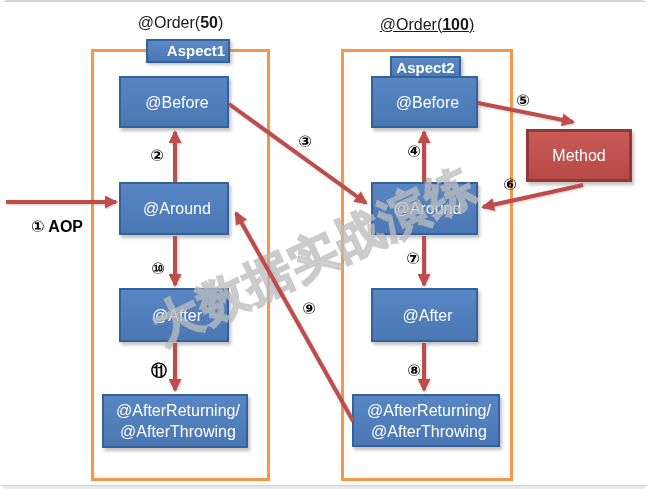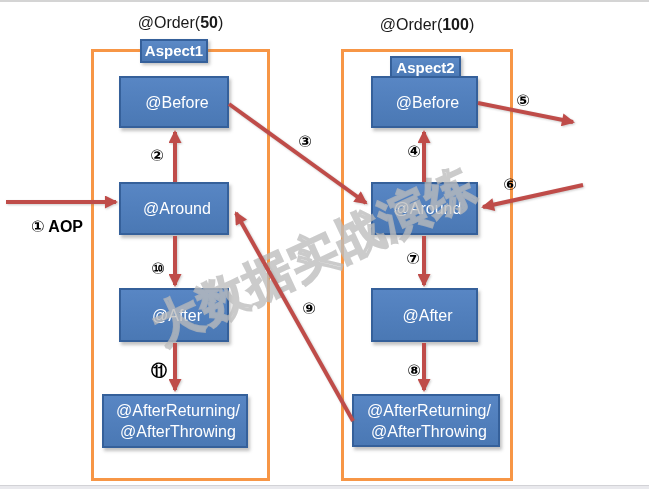--- a/index.html
+++ b/index.html
@@ -1,39 +1,40 @@
 <!DOCTYPE html>
 <html><head>
 <meta charset="utf-8">
 <style>
   html,body{margin:0;padding:0;background:#ffffff;}
   .canvas{
     position:relative;width:649px;height:489px;overflow:hidden;
     background:#ffffff;
     font-family:"Liberation Sans","DejaVu Sans",sans-serif;
+    border-radius:8px;
   }
   .topline{position:absolute;left:0;top:0;width:649px;height:2px;background:#d4d4d4;}
   .bottombar{position:absolute;left:0;bottom:0;width:649px;height:3px;background:#e9e9ed;border-top:1px solid #d2d2d6;}
 
   .order-title{position:absolute;top:14px;text-align:center;font-size:16px;color:#1a1a1a;z-index:3;}
   .order-title b{font-weight:700;}
   .ot-left{left:91px;width:179px;}
-  .ot-right{left:341px;width:172px;top:16px;}
+  .ot-right{left:341px;width:172px;top:16px;text-decoration:underline;}
 
   .aspect-container{position:absolute;border:3px solid #f79646;background:transparent;z-index:1;}
   .ac-left{left:91px;top:49px;width:173px;height:426px;}
   .ac-right{left:341px;top:49px;width:166px;height:426px;}
 
   .tab{
     position:absolute;z-index:2;height:20px;line-height:20px;text-align:center;
     background:linear-gradient(#5b89c6,#4a78b4);border:2px solid #35609a;
     color:#fff;font-size:15px;font-weight:700;
     box-shadow:2px 2px 3px rgba(120,120,120,.45);
   }
-  .tab-left{left:140px;top:39px;width:64px;}
+  .tab-left{left:146px;top:39px;width:64px;padding-left:16px;}
   .tab-right{left:390px;top:40px;width:67px;margin-top:16px;}
 
   .node{
     position:absolute;z-index:2;display:flex;align-items:center;justify-content:center;
     background:linear-gradient(#5886c4,#4a78b4);border:2px solid #35609a;
     color:#fff;font-size:16px;text-align:center;line-height:21px;
     box-shadow:2px 3px 3px rgba(120,120,120,.45);
     box-sizing:border-box;
     padding-left:6px;
   }
@@ -111,20 +112,21 @@
   <div class="node b2-before">@Before</div>
   <div class="node b2-around">@Around</div>
   <div class="node b2-after">@After</div>
   <div class="node b2-ret">
     <div>
       <div>@AfterReturning/</div>
       <div>@AfterThrowing</div>
     </div>
   </div>
 
+  <div class="method">Method</div>
 
   <div class="watermark">大数据实战演练</div>
 
   <svg class="arrows" width="649" height="489" viewBox="0 0 649 489">
     <defs>
       <marker id="ah" viewBox="0 0 10 10" refX="8.5" refY="5" markerWidth="15" markerHeight="13" orient="auto" markerUnits="userSpaceOnUse">
         <path d="M0,0 L10,5 L0,10 z" fill="#bf4c49"></path>
       </marker>
     </defs>
     <line x1="6" y1="202" x2="116" y2="202" marker-end="url(#ah)"></line>

